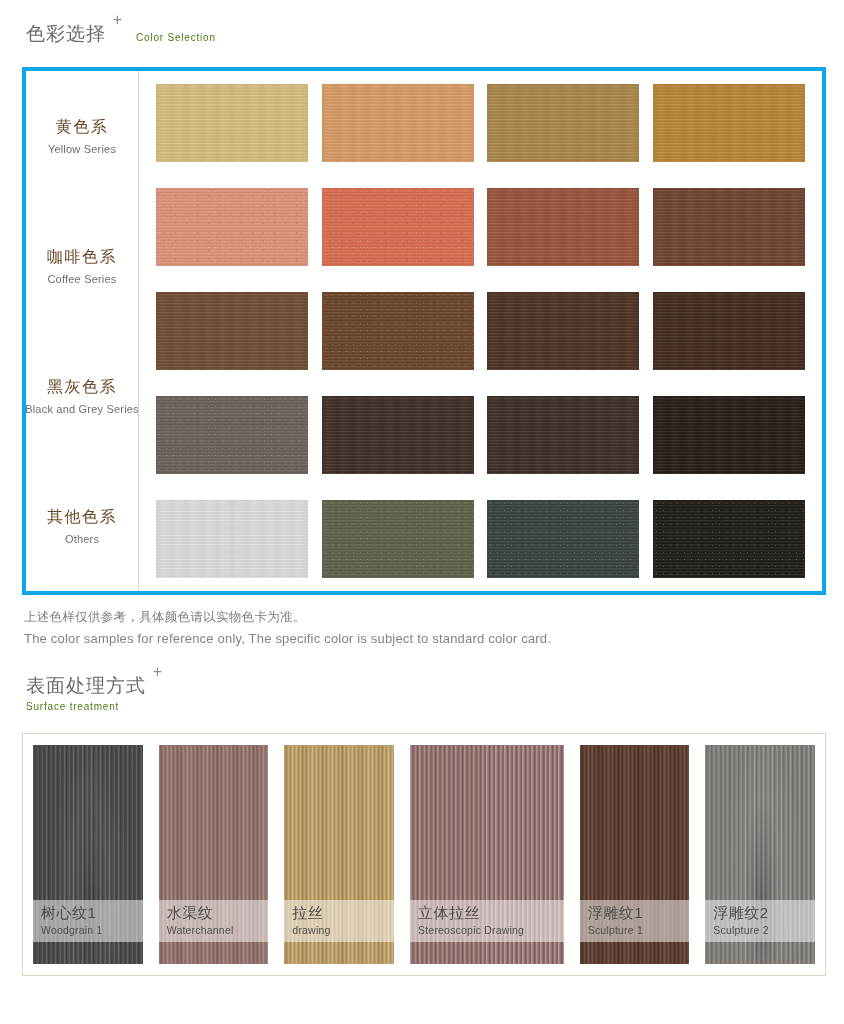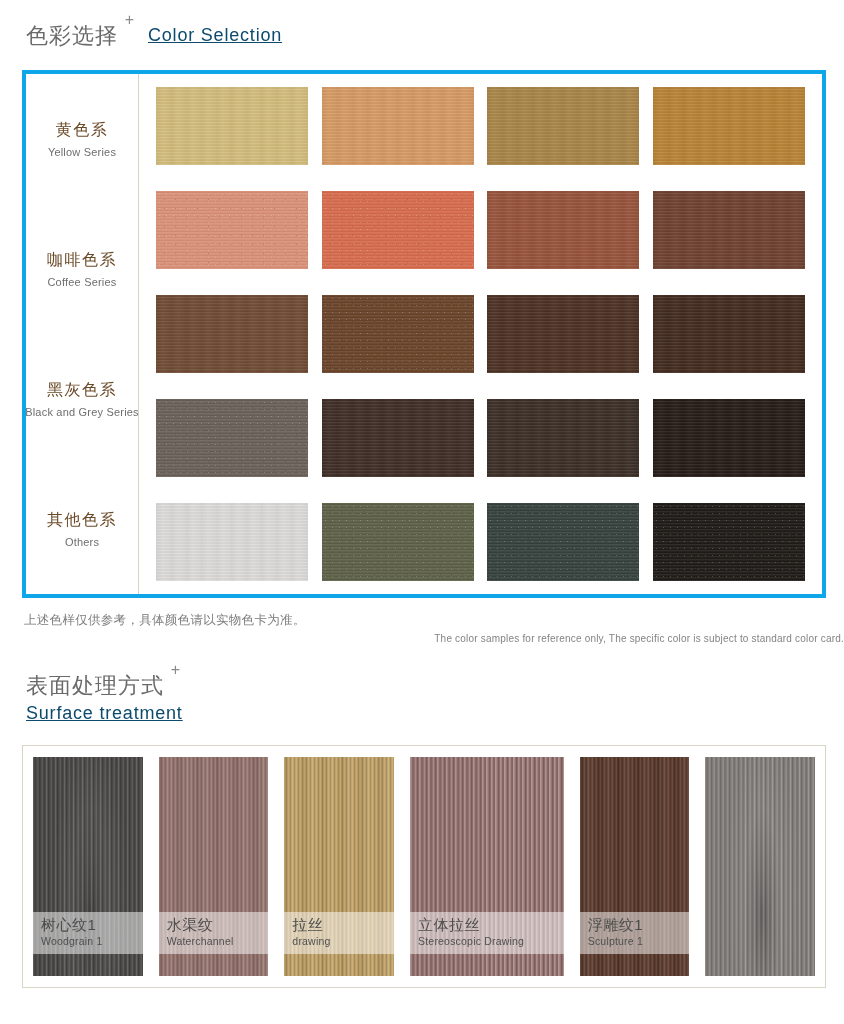--- a/index.html
+++ b/index.html
@@ -14,41 +14,40 @@
   }
 
   
   .section-head {
     display: flex;
     align-items: flex-end;
     padding-left: 26px;
   }
   .head-cn-wrap { position: relative; display: inline-block; }
   .head-cn {
-    font-size: 22px;
+    font-size: 19px;
     color: #6a6a6a;
     letter-spacing: 1px;
     line-height: 1.1;
     font-weight: 400;
   }
   .head-plus {
     position: absolute;
     top: -12px;
     right: -16px;
     font-size: 16px;
     color: #8a8a8a;
     line-height: 1;
   }
   .head-en {
-    font-size: 18px;
-    color: #0c4a6e;
+    font-size: 10px;
+    color: #4d7c0f;
     letter-spacing: 0.8px;
     margin-left: 30px;
     padding-bottom: 2px;
-    text-decoration: underline;
   }
 
   
   #color-section { padding-top: 24px; }
 
   .color-table {
     margin: 22px 18px 0 22px;
     border: 4px solid #0ea5e9;
     background: #fff;
     display: flex;
@@ -129,21 +128,21 @@
     background-size: auto, 7px 7px, 11px 9px;
     background-position: 0 0, 0 0, 3px 4px;
   }
 
   
   .disclaimer {
     margin: 12px 0 0 24px;
     line-height: 1.65;
   }
   .disclaimer .cn { font-size: 12.5px; color: #7c7c7c; letter-spacing: 0.3px; }
-  .disclaimer .en { font-size: 10px; color: #838383; letter-spacing: 0.2px; text-align: right; }
+  .disclaimer .en { font-size: 13px; color: #838383; letter-spacing: 0.2px; }
 
   
   #surface-section { padding-top: 27px; }
 
   .surface-panel {
     margin: 19px 18px 0 22px;
     border: 1px solid #d9d5c7;
     background: #fff;
     padding: 11px 10px;
     display: flex;
@@ -372,16 +371,20 @@
       </div>
       <div class="surface-item" style="background: rgb(94, 60, 44);">
         <div class="grain v"></div>
         <div class="surface-caption">
           <div class="cap-cn">浮雕纹1</div>
           <div class="cap-en">Sculpture 1</div>
         </div>
       </div>
       <div class="surface-item" style="background: rgb(138, 134, 130);">
         <div class="grain vcath"></div>
+        <div class="surface-caption">
+          <div class="cap-cn">浮雕纹2</div>
+          <div class="cap-en">Sculpture 2</div>
+        </div>
       </div>
     </div>
 
 </section>
 
 </body></html>

